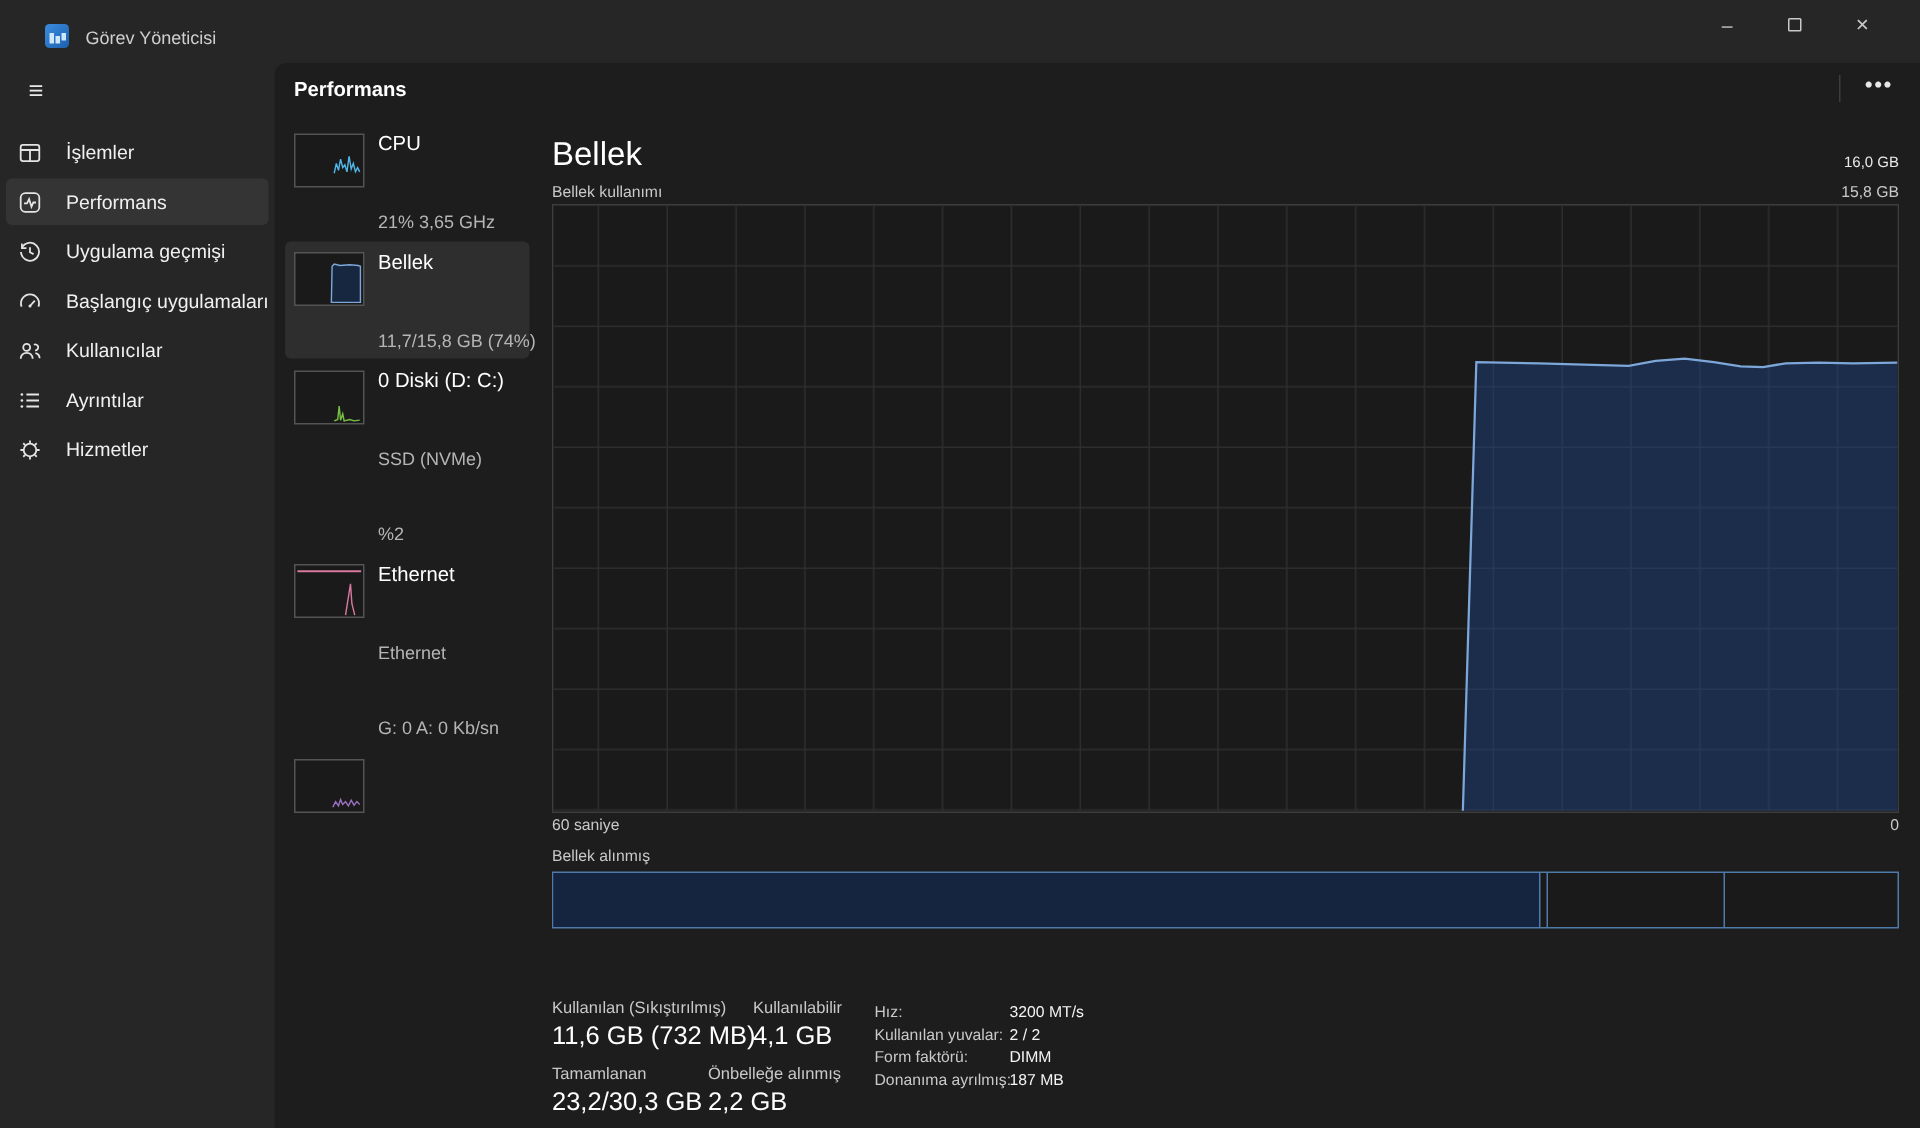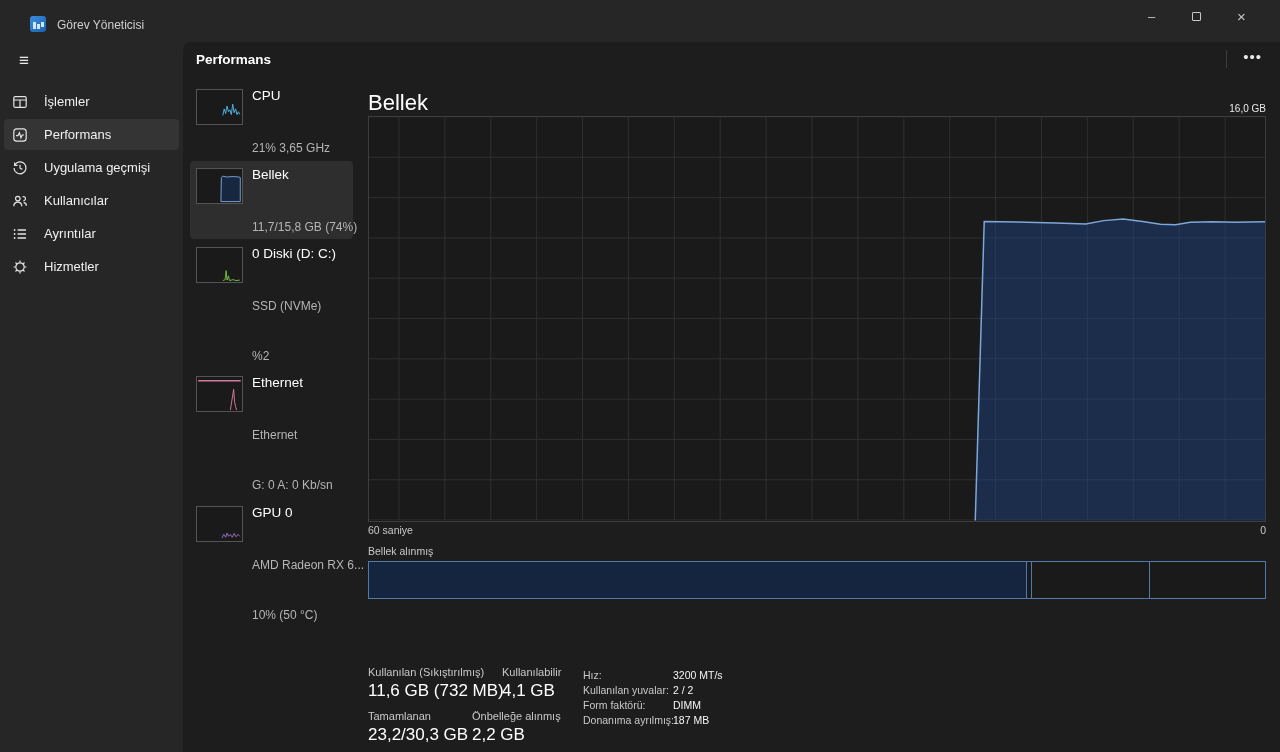--- a/index.html
+++ b/index.html
@@ -125,20 +125,30 @@
     <span class="nav-icon">
       <svg width="16" height="16" viewBox="0 0 16 16" fill="none" stroke="#e4e4e4" stroke-width="1.2">
         <path d="M2.6 5.2 A6 6 0 1 1 2 8"></path>
           <path d="M2.6 2.4 V5.4 H5.6" stroke-width="1.1"></path>
           <path d="M8 4.8 V8.2 L10.4 9.4"></path>
       </svg>
       </span>
     <span class="nav-label">Uygulama geçmişi</span>
   </div>
 
+  <div class="nav-item">
+    <span class="nav-icon">
+      <svg width="16" height="16" viewBox="0 0 16 16" fill="none" stroke="#e4e4e4" stroke-width="1.2">
+        <path d="M2.4 11.4 A6 6 0 1 1 13.6 11.4"></path>
+          <path d="M8 11 L11.2 7.4"></path>
+          <circle cx="8" cy="11" r="1" fill="#e4e4e4" stroke="none"></circle>
+      </svg>
+      </span>
+    <span class="nav-label">Başlangıç uygulamaları</span>
+  </div>
 
   <div class="nav-item">
     <span class="nav-icon">
       <svg width="16" height="16" viewBox="0 0 16 16" fill="none" stroke="#e4e4e4" stroke-width="1.2">
         <circle cx="5.8" cy="5.6" r="2.3"></circle>
           <path d="M1.8 13.2 C1.8 10.6 3.6 9.2 5.8 9.2 C8 9.2 9.8 10.6 9.8 13.2"></path>
         <path d="M10.6 3.8 A2 2 0 1 1 11.4 7.6 M11.6 9.4 C13.4 9.8 14.4 11.2 14.4 12.8"></path>
       </svg>
       </span>
     <span class="nav-label">Kullanıcılar</span>
@@ -230,34 +240,33 @@
         <span class="perf-sub">G: 0 A: 0 Kb/sn</span>
       </div>
     </div>
 
     <div class="perf-item">
       <div class="spark">
         <svg viewBox="0 0 47 36" width="45" height="34">
           <polyline fill="none" stroke-width="1" points="26,33 28,29 30,32 31.5,27.5 33,31 35,29 37,32 39,28 41,31.5 43,29 45,31" style="stroke: rgb(154, 111, 192);"></polyline>
         </svg>
       </div>
-      <div class="perf-text">
-        <span class="perf-name">GPU 0</span>
-        <span class="perf-sub">AMD Radeon RX 6...</span>
-        <span class="perf-sub">10% (50 °C)</span>
-      </div>
     </div>
   </div>
 
   <div class="main">
     <div class="main-title-row">
       <div class="main-title">Bellek</div>
       <div class="main-cap">16,0 GB</div>
     </div>
 
+    <div class="scale-row">
+      <span class="small-label">Bellek kullanımı</span>
+      <span class="small-label">15,8 GB</span>
+    </div>
 
     <div class="chart-box">
       <svg id="usage-svg" viewBox="0 0 898 404" width="896" height="404">
         <defs>
           <pattern id="grid" width="46" height="40.4" patternUnits="userSpaceOnUse" patternTransform="translate(-15.5,0)">
             <path d="M45.5 0 V40.4 M0 39.9 H46" stroke="#2e2e2e" stroke-width="1" fill="none"></path>
           </pattern>
         </defs>
         <rect x="0" y="0" width="898" height="404" fill="#1a1a1a"></rect>
         <rect x="0" y="0" width="898" height="404" fill="url(#grid)"></rect>

